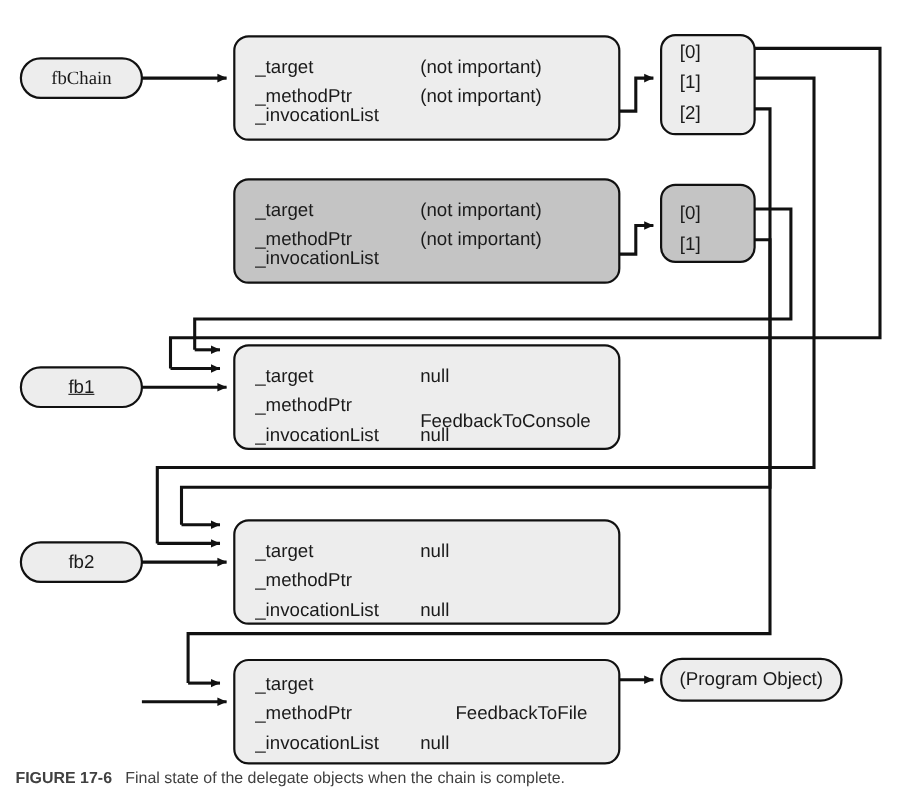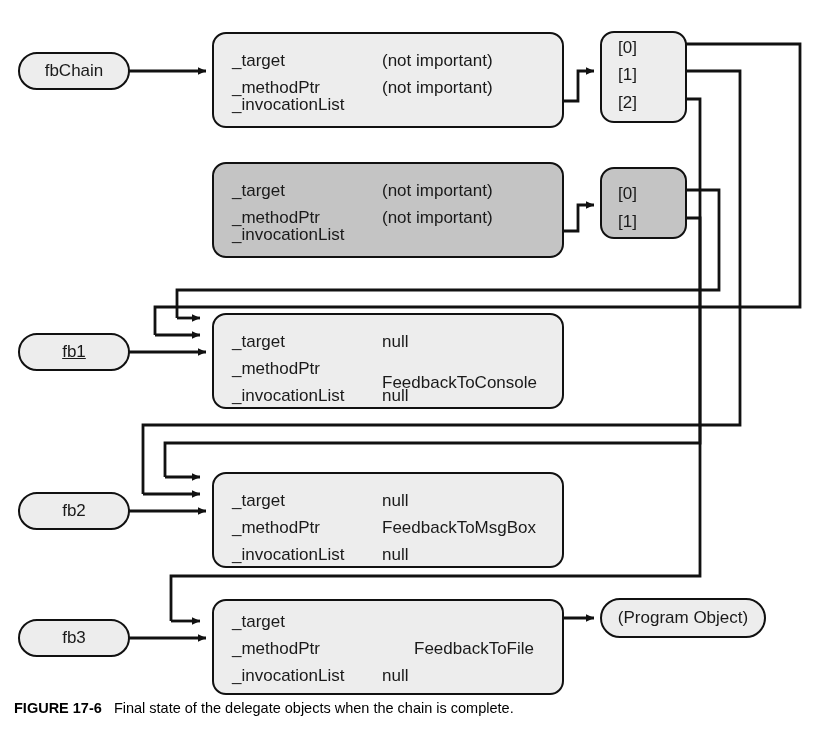--- a/index.html
+++ b/index.html
@@ -66,21 +66,21 @@
     color: #1a1a1a;
     white-space: nowrap;
     line-height: 1;
     left: 16px;
   }
   .caption {
     position: absolute;
     left: 14px;
     top: 700px;
     font-size: 14.5px;
-    color: #000000;
+    color: #404040;
     white-space: nowrap;
   }
   .caption b { font-weight: bold; }
   .caption .cap-text { font-weight: normal; }
 </style>
 </head>
 <body>
 
 <div id="diagram-root">
 
@@ -129,35 +129,32 @@
       <circle cx="386" cy="231" r="5.4"></circle>
       <circle cx="662" cy="44" r="5.4"></circle>
       <circle cx="662" cy="71" r="5.4"></circle>
       <circle cx="662" cy="99" r="5.4"></circle>
       <circle cx="662" cy="190" r="5.4"></circle>
       <circle cx="662" cy="218" r="5.4"></circle>
       <circle cx="386" cy="618" r="5.4"></circle>
     </g>
   </svg>
 
-  <div class="pill" style="left:18px; top:52px; width:112px; height:38px;">
+  <div class="pill" style="left:18px; top:52px; width:112px; height:38px;font-family:Liberation Serif, serif;">
     <span>fbChain</span>
   </div>
 
   <div class="pill" style="left:18px; top:333px; width:112px; height:38px;text-decoration:underline;">
     <span>fb1</span>
   </div>
 
   <div class="pill" style="left:18px; top:492px; width:112px; height:38px;justify-content:center;">
     <span>fb2</span>
   </div>
 
-  <div class="pill" style="left:18px; top:619px; width:112px; height:38px;">
-    <span>fb3</span>
-  </div>
 
   <div class="node" style="left:212px; top:32px; width:352px; height:96px;">
     <div class="field-row field-name" style="top:18px;">_target</div>
     <div class="field-row field-val" style="top:18px;">(not important)</div>
     <div class="field-row field-name" style="top:45px;">_methodPtr</div>
     <div class="field-row field-val" style="top:45px;">(not important)</div>
     <div class="field-row field-name" style="top:62px;">_invocationList</div>
   </div>
 
   <div class="node gray" style="left:212px; top:162px; width:352px; height:96px;">
@@ -174,21 +171,20 @@
     <div class="field-row field-name" style="top:45px;">_methodPtr</div>
     <div class="field-row field-val" style="top:45px;margin-top:14px;">FeedbackToConsole</div>
     <div class="field-row field-name" style="top:72px;">_invocationList</div>
     <div class="field-row field-val" style="top:72px;">null</div>
   </div>
 
   <div class="node" style="left:212px; top:472px; width:352px; height:96px;">
     <div class="field-row field-name" style="top:18px;">_target</div>
     <div class="field-row field-val" style="top:18px;">null</div>
     <div class="field-row field-name" style="top:45px;">_methodPtr</div>
-    <div class="field-row field-val" style="top:45px;">FeedbackToMsgBox</div>
     <div class="field-row field-name" style="top:72px;">_invocationList</div>
     <div class="field-row field-val" style="top:72px;">null</div>
   </div>
 
   <div class="node" style="left:212px; top:599px; width:352px; height:96px;">
     <div class="field-row field-name" style="top:12px;">_target</div>
     <div class="field-row field-name" style="top:39px;">_methodPtr</div>
     <div class="field-row field-val" style="top:39px;margin-left:32px;">FeedbackToFile</div>
     <div class="field-row field-name" style="top:66px;">_invocationList</div>
     <div class="field-row field-val" style="top:66px;">null</div>

